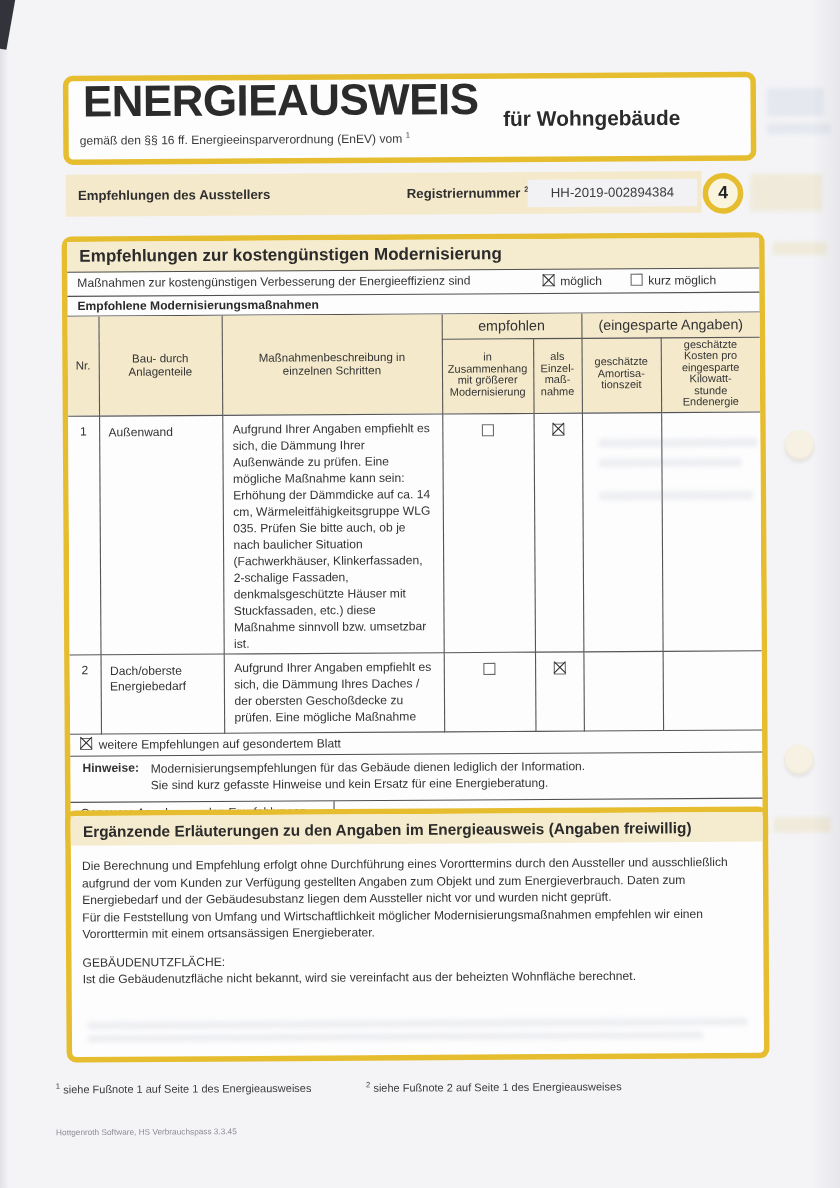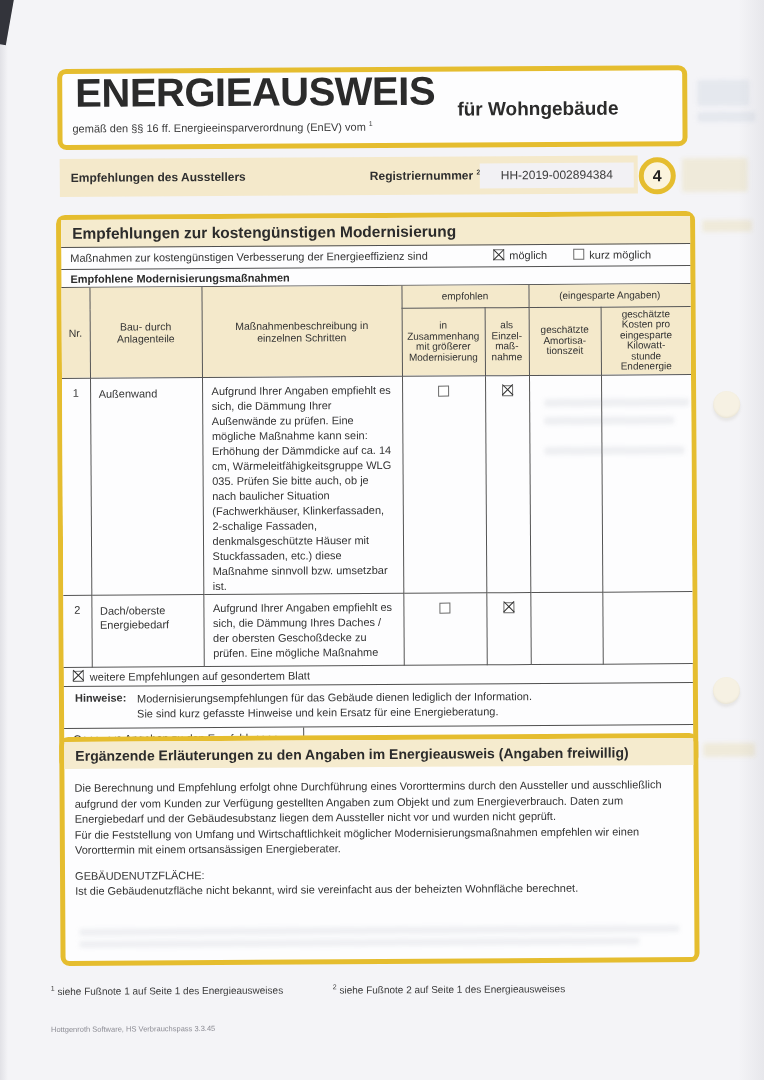--- a/index.html
+++ b/index.html
@@ -66,21 +66,21 @@
   .feas-text{position:absolute;left:9px;top:4px;}
   .feas-opt1{position:absolute;left:392px;top:4px;margin-left:40px;}
   .feas-opt2{position:absolute;left:512px;top:4px;}
   .feas-row .checkbox{margin-right:5px;}
   .band-caption{font-size:11px;font-weight:bold;color:#2b2b2b;
     border-bottom:1px solid #4f4f4f;padding:3px 0 2px 9px;}
   table.mod{width:100%;border-collapse:collapse;table-layout:fixed;}
   table.mod th,table.mod td{border:1px solid #555;box-sizing:border-box;}
   table.mod th{background:#f4e9cb;font-weight:normal;font-size:10px;line-height:10.5px;
     text-align:center;vertical-align:middle;white-space:pre-line;color:#333;padding:2px 1px;}
-  table.mod th.grp{font-size:10px;height:22px;}
+  table.mod th.grp{font-size:13px;height:22px;}
   table.mod th.big{font-size:10.5px;line-height:12px;}
   table.mod td{background:#fdfdfe;font-size:11px;color:#333;vertical-align:top;}
   td.c-nr{text-align:center;padding-top:8px;}
   td.c-part{padding:8px 4px 0 8px;line-height:14px;}
   td.c-desc{padding:6px 7px 0 9px;line-height:15px;}
   td.c-chk{text-align:center;padding-top:9px;}
   .first-cols th:first-child,table.mod td:first-child{border-left:0;}
   table.mod th:last-child,table.mod td:last-child{border-right:0;}
   table.mod tr.hrow1 th{border-top:0;}
   .more-row{border-bottom:1px solid #4f4f4f;font-size:11px;padding:3px 0 3px 9px;color:#333;}

